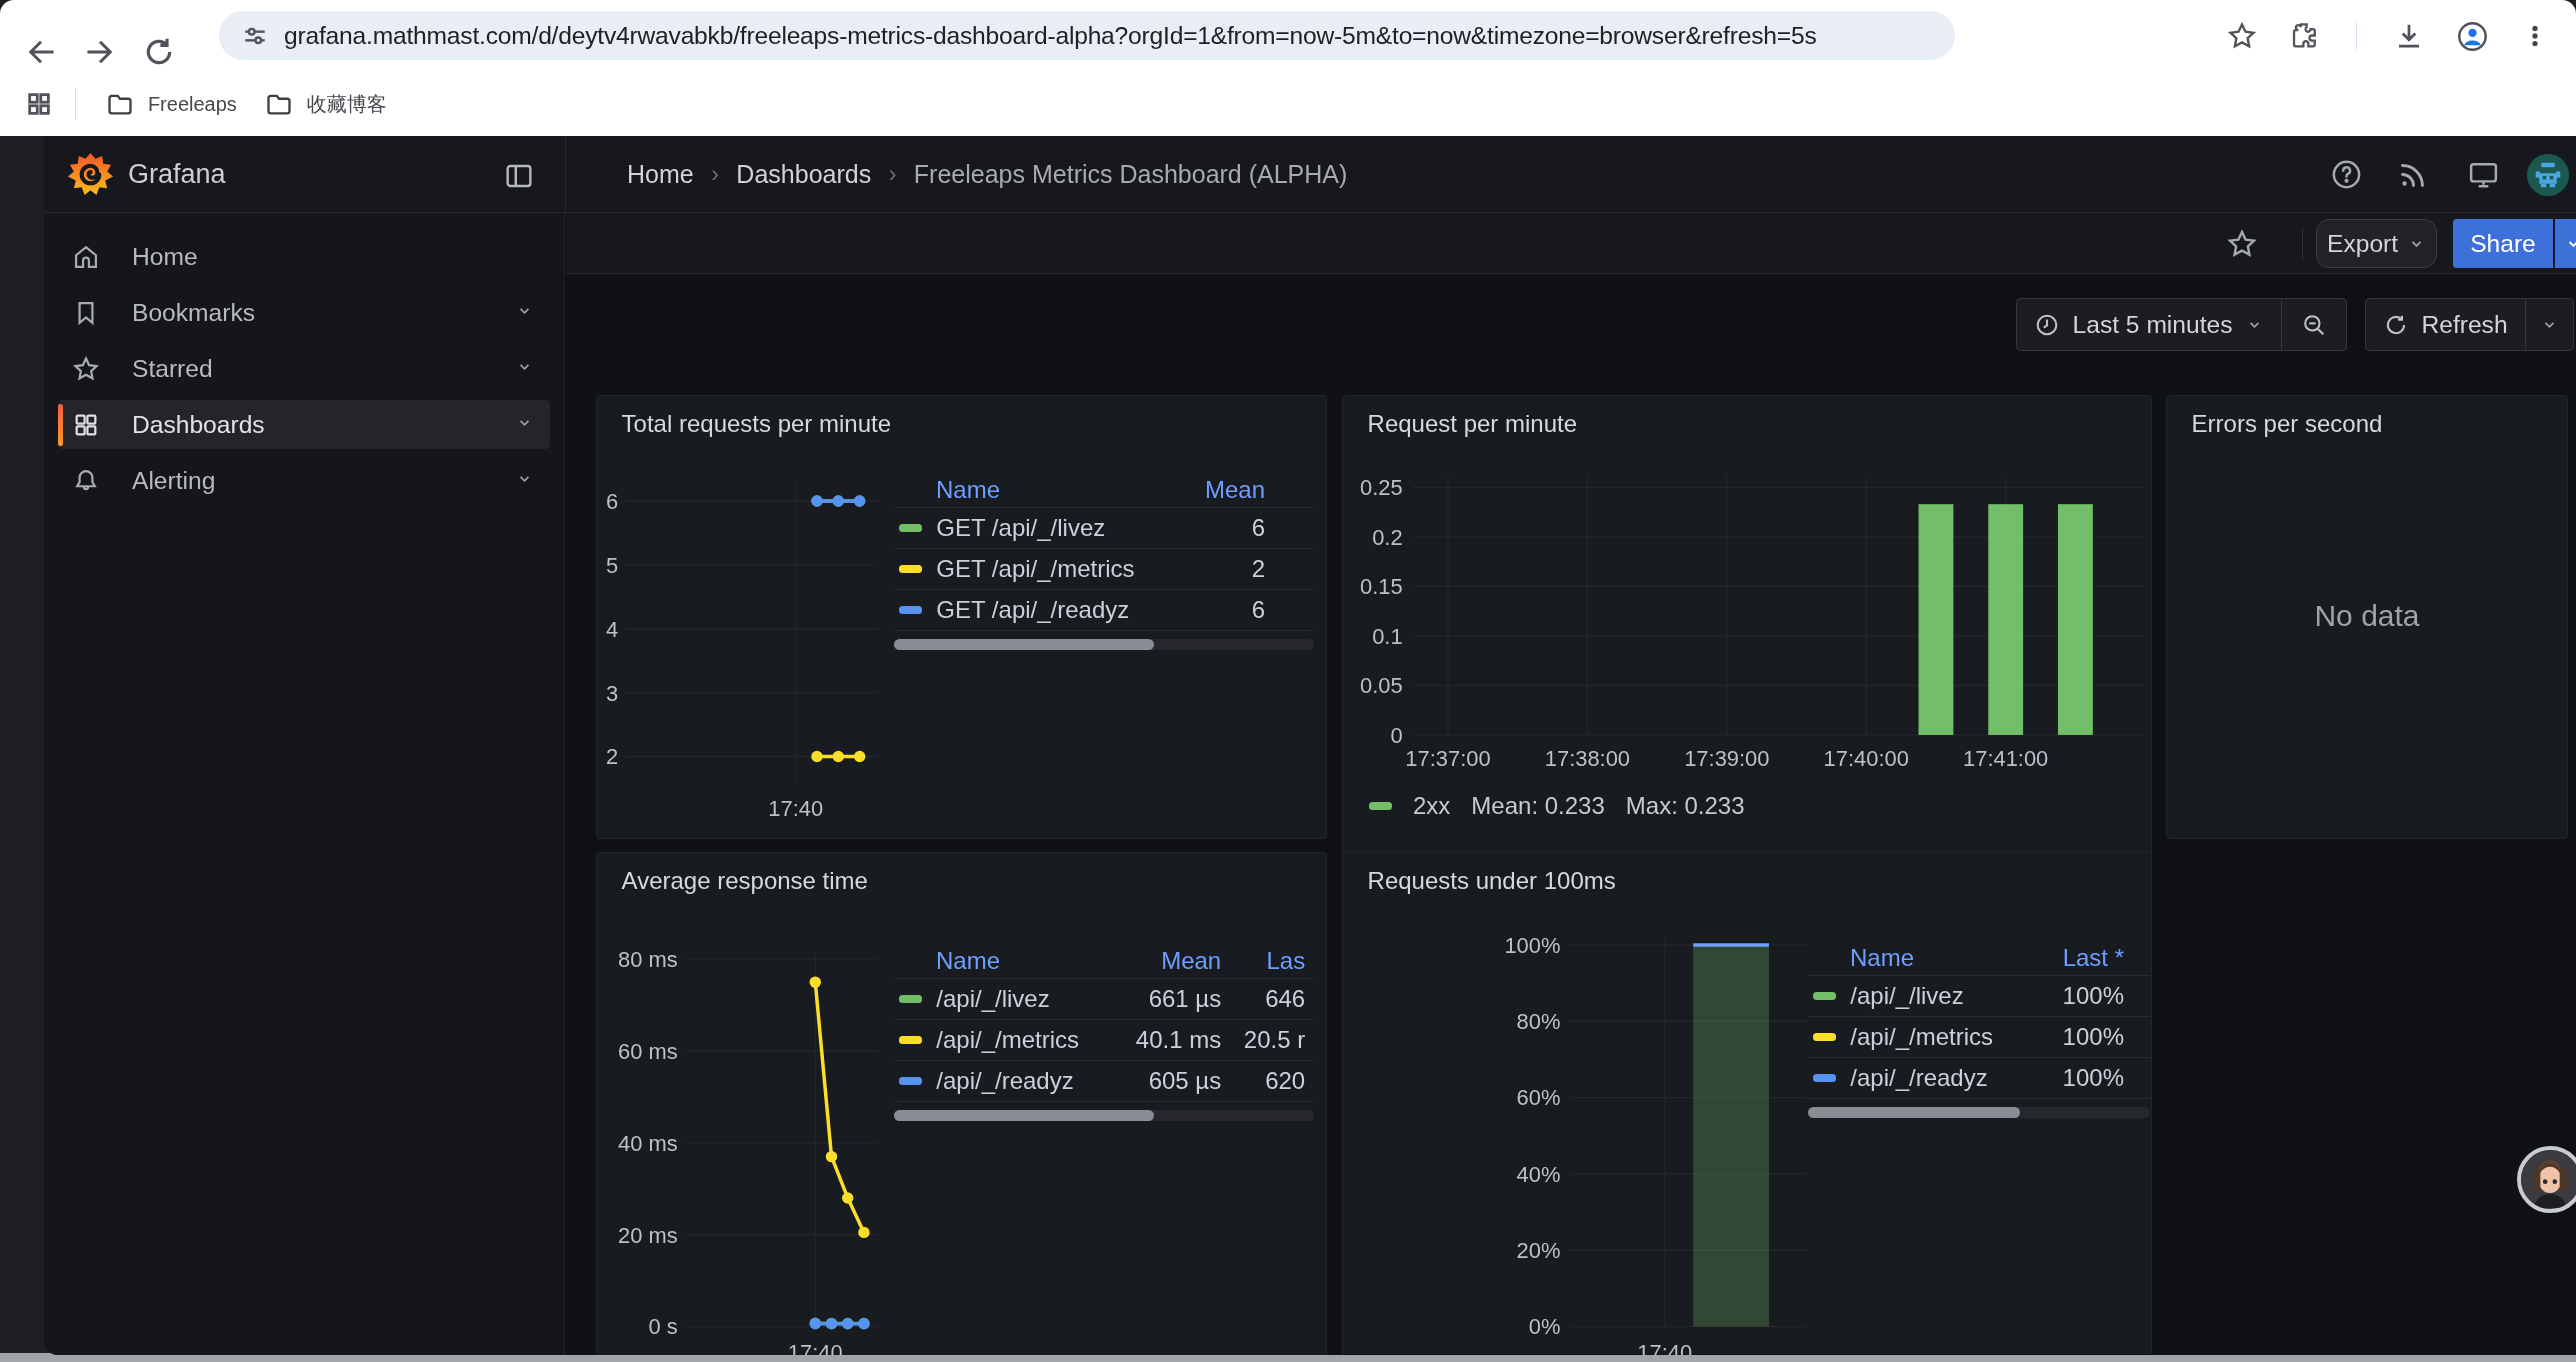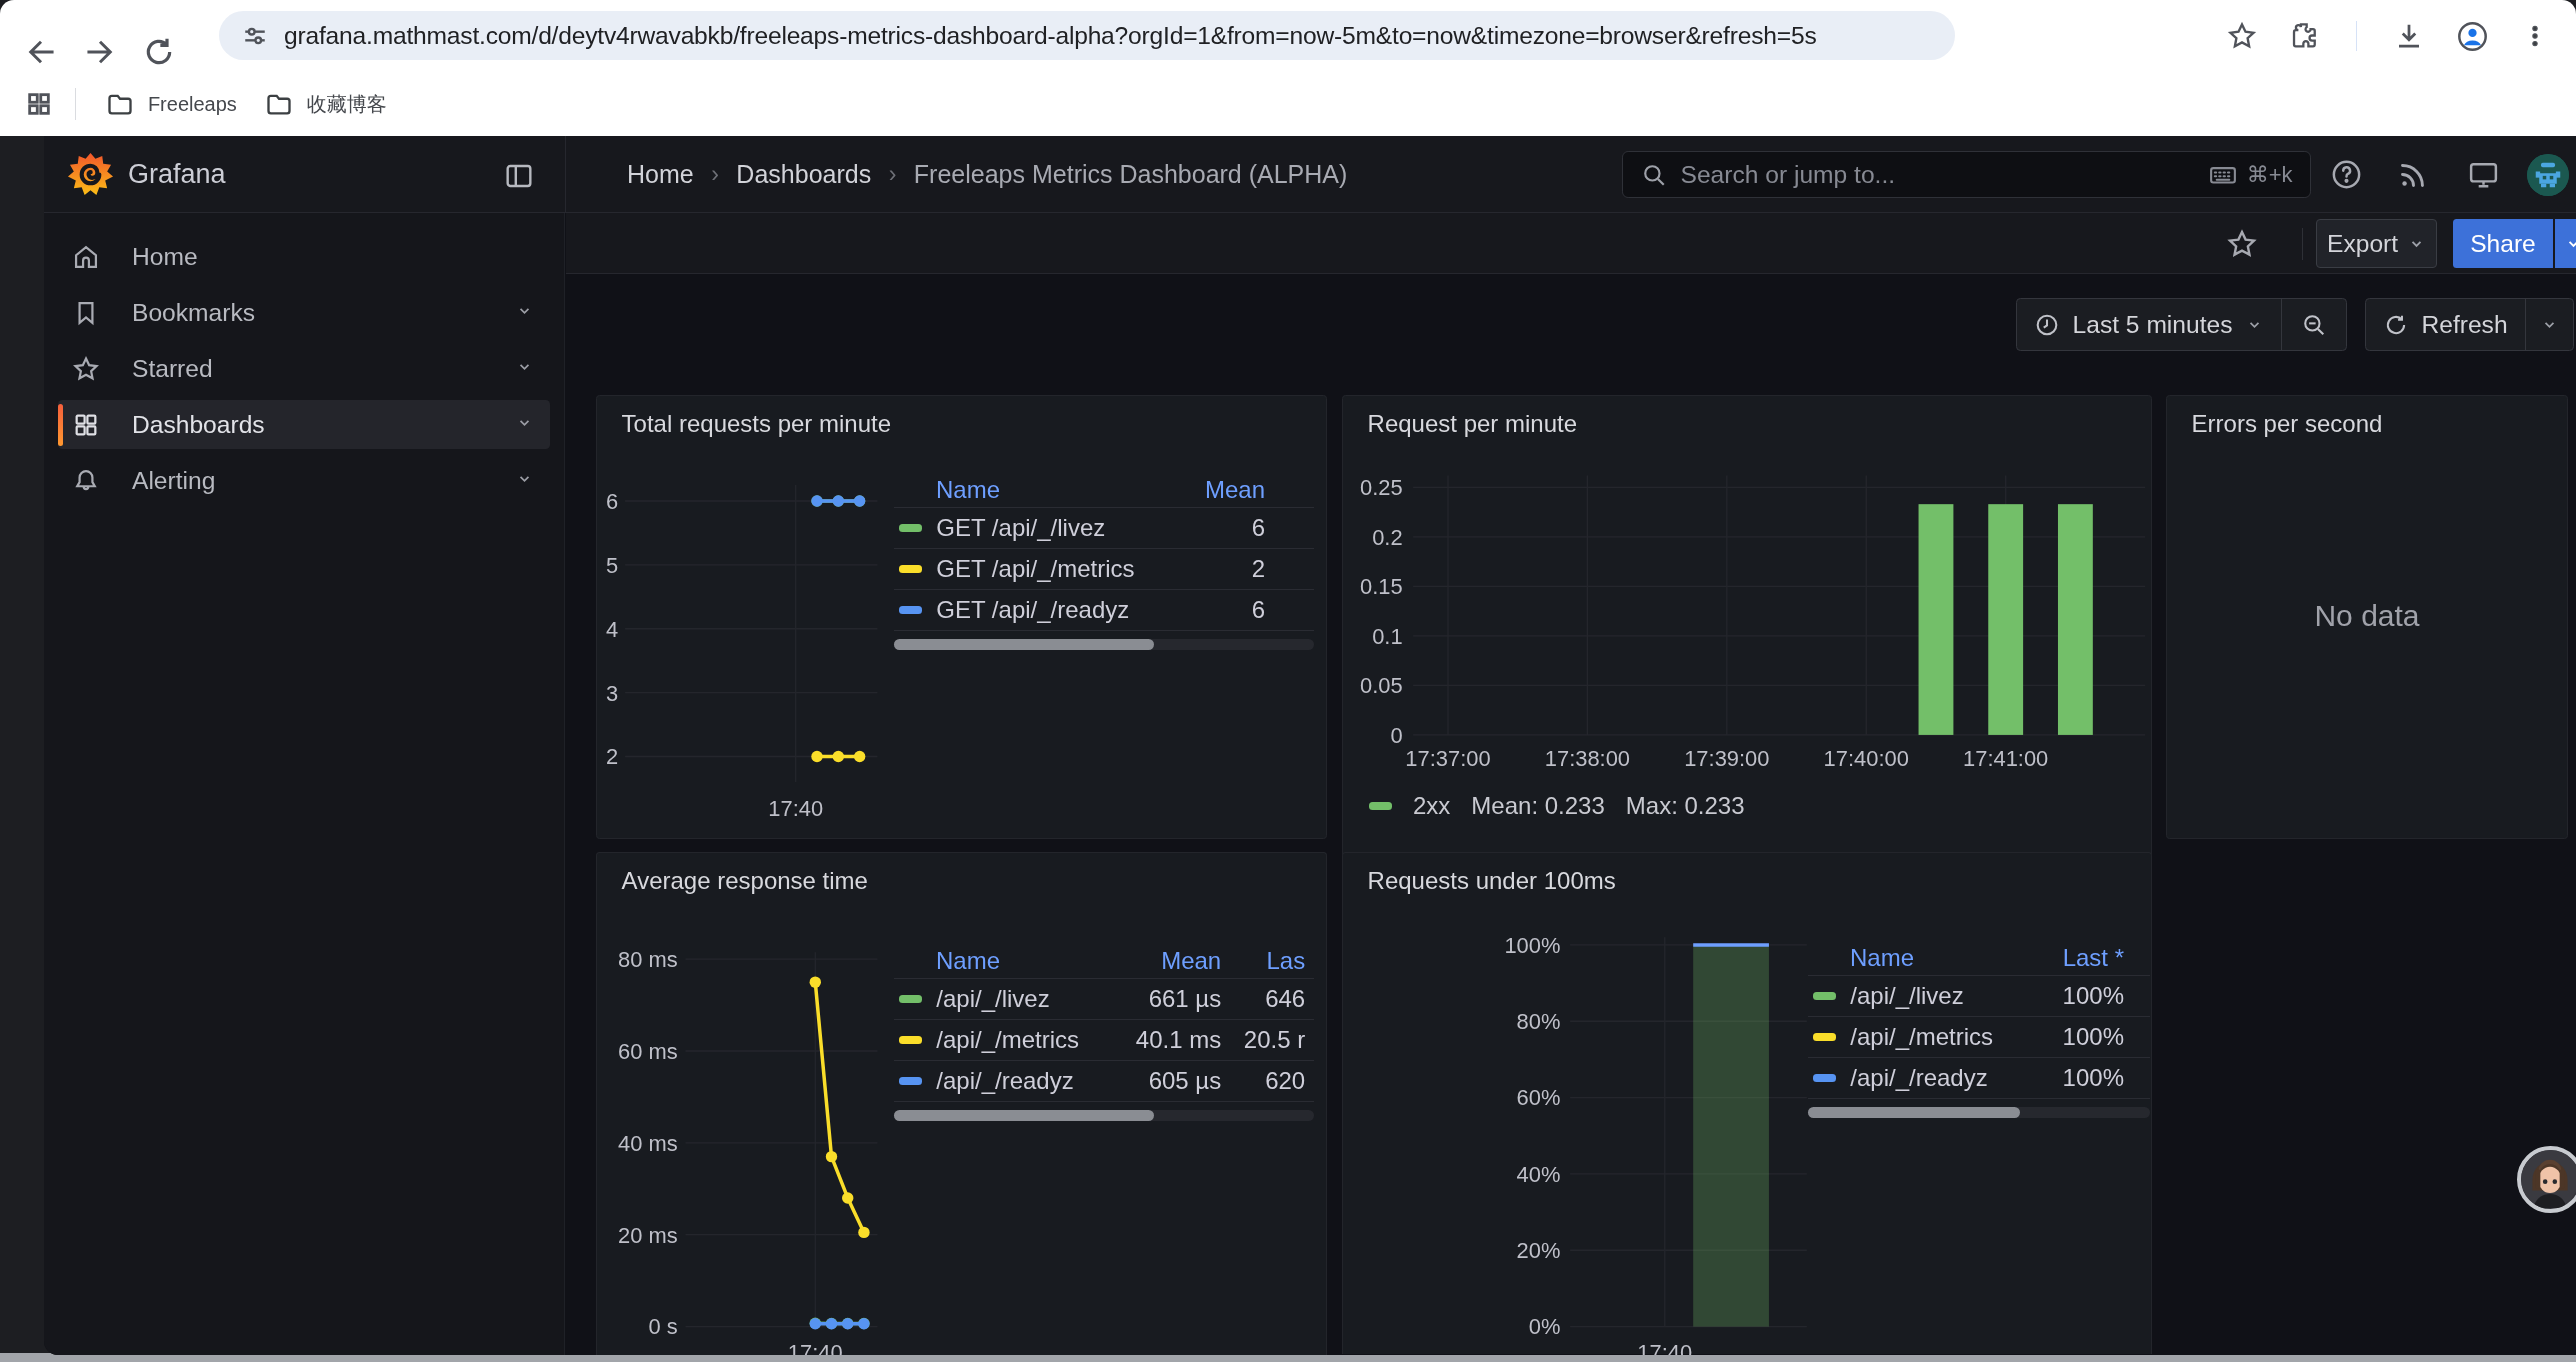--- a/index.html
+++ b/index.html
@@ -59,21 +59,21 @@
   .side-item.active { background:#24252B; color:#E2E3E8; }
   .side-item.active .accent { position:absolute; left:0; top:3.5px; bottom:3.5px; width:5.3px; border-radius:3.5px;
                background:linear-gradient(180deg,#F55F3C,#FF9830); }
 
   
   .actionbar { position:absolute; left:522px; top:77px; width:2040px; height:61px; background:#17181D;
                border-bottom:0.9px solid #26272E; z-index:3; }
   .ab-star { position:absolute; left:1660px; top:15px; width:32px; height:32px; color:#A7A9B1; }
   .ab-div { position:absolute; left:1736px; top:15px; width:0.9px; height:32px; background:#2E3036; }
   .btn-export { position:absolute; left:1750px; top:6.1px; width:121px; height:49px; background:#212329;
-                border:0.9px solid #3A3D44; border-radius:4px; display:flex; align-items:center; justify-content:center;
+                border:0.9px solid #3A3D44; border-radius:13px; display:flex; align-items:center; justify-content:center;
                 gap:8.8px; font-size:24.6px; color:#D4D5DA; }
   .btn-share { position:absolute; left:1887px; top:6.1px; width:100px; height:49px; background:#3D71D9;
                border-radius:3.5px 0 0 3.5px; display:flex; align-items:center; justify-content:center;
                font-size:24.6px; font-weight:500; color:#FFFFFF; }
   .btn-share-chev { position:absolute; left:1989px; top:6.1px; width:37px; height:49px; background:#3D71D9;
                border-radius:0 3.5px 3.5px 0; display:flex; align-items:center; justify-content:center; color:#fff; }
   .chev-ic { width:19px; height:19px; }
 
   
   .timebar { position:absolute; top:162px; right:46px; height:53px; display:flex; gap:17.5px; z-index:3; }
@@ -228,34 +228,20 @@
       <div class="vdiv"></div>
 
       <div class="crumbs">
         <span class="crumb">Home</span>
         <span class="crumb-sep">›</span>
         <span class="crumb">Dashboards</span>
         <span class="crumb-sep">›</span>
         <span class="crumb current">Freeleaps Metrics Dashboard (ALPHA)</span>
       </div>
 
-      <div class="gsearch">
-        <svg width="26" height="26" viewBox="0 0 24 24" fill="none" stroke="#9DA0A8" stroke-width="2">
-            <circle cx="10.5" cy="10.5" r="6.6"></circle>
-            <line x1="15.6" y1="15.6" x2="21" y2="21"></line>
-          </svg>
-        <span class="ph">Search or jump to...</span>
-        <span class="kbd">
-          <svg width="30" height="30" viewBox="0 0 24 24" fill="none" stroke="#878A93" stroke-width="1.7">
-            <rect x="2.5" y="6.5" width="19" height="11.5" rx="1.8"></rect>
-            <path d="M5.5 10 h1 M9 10 h1 M12.5 10 h1 M16 10 h1 M5.5 13 h1 M9 13 h1 M12.5 13 h1 M16 13 h1 M7 15.8 h10" stroke-linecap="round"></path>
-          </svg>
-          <span>⌘+k</span>
-        </span>
-      </div>
 
       <div class="gnav-ic" style="left:2286px;">
         <svg width="33" height="33" viewBox="0 0 24 24" fill="none" stroke="currentColor" stroke-width="1.8">
             <circle cx="12" cy="12" r="9.2"></circle>
             <path d="M9.6 9.2 a2.5 2.5 0 1 1 3.4 2.4 c-0.8 0.35 -1 0.9 -1 1.8" stroke-linecap="round"></path>
             <circle cx="12" cy="16.6" r="0.6" fill="currentColor"></circle>
           </svg>
       </div>
       <div class="gnav-ic" style="left:2353px;">
         <svg width="33" height="33" viewBox="0 0 24 24" fill="none" stroke="currentColor" stroke-width="2.1" stroke-linecap="round">

